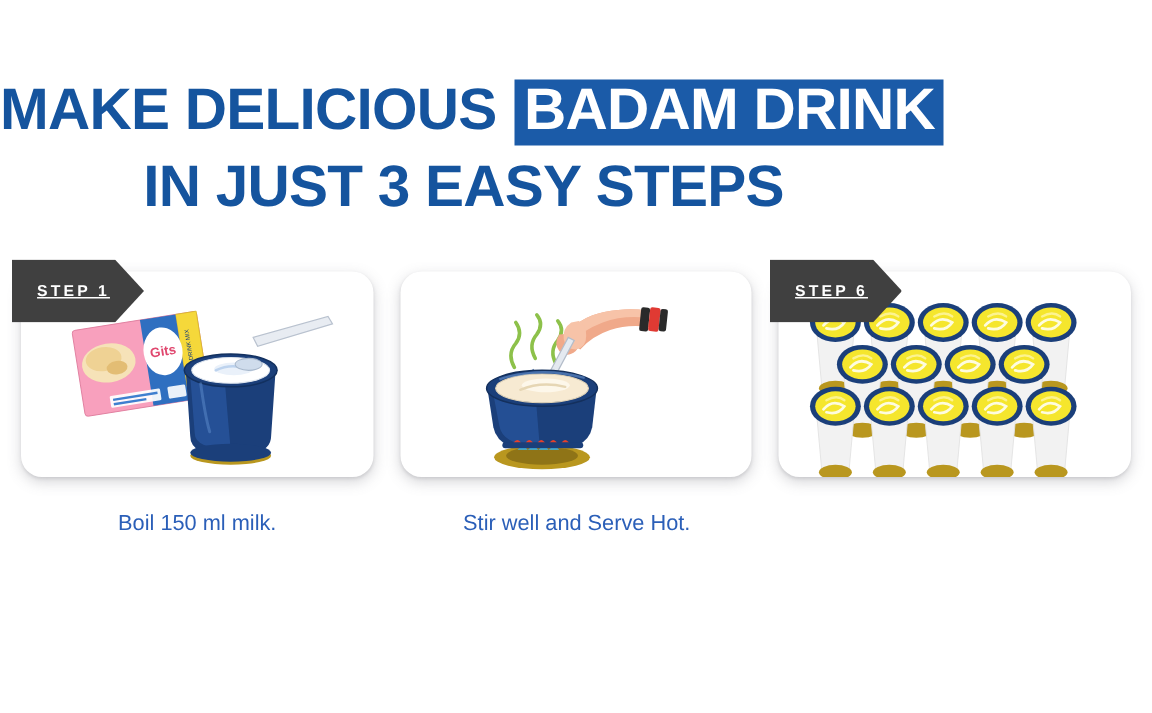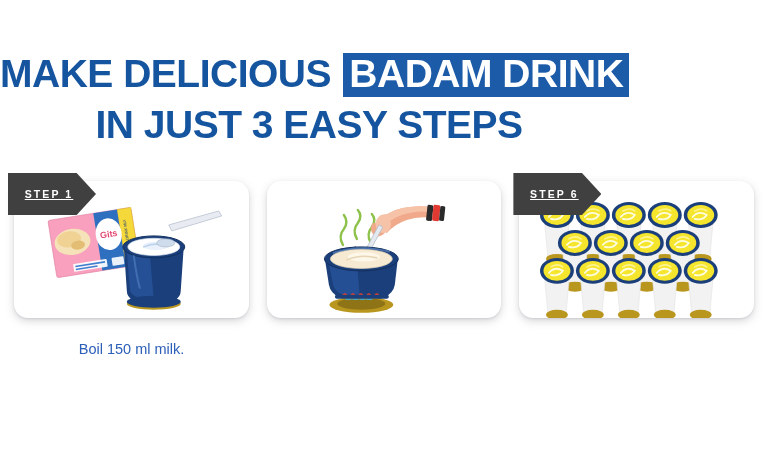--- a/index.html
+++ b/index.html
@@ -279,13 +279,14 @@
         </g>
       </svg>
     </div>
     <div class="badge">STEP 6</div>
   </div>
 
 </div>
 
 <div class="captions">
   <div class="caption">Boil 150 ml milk.</div>
+  <div class="caption">Stir well and Serve Hot.</div>
 </div>
 
 </body></html>

